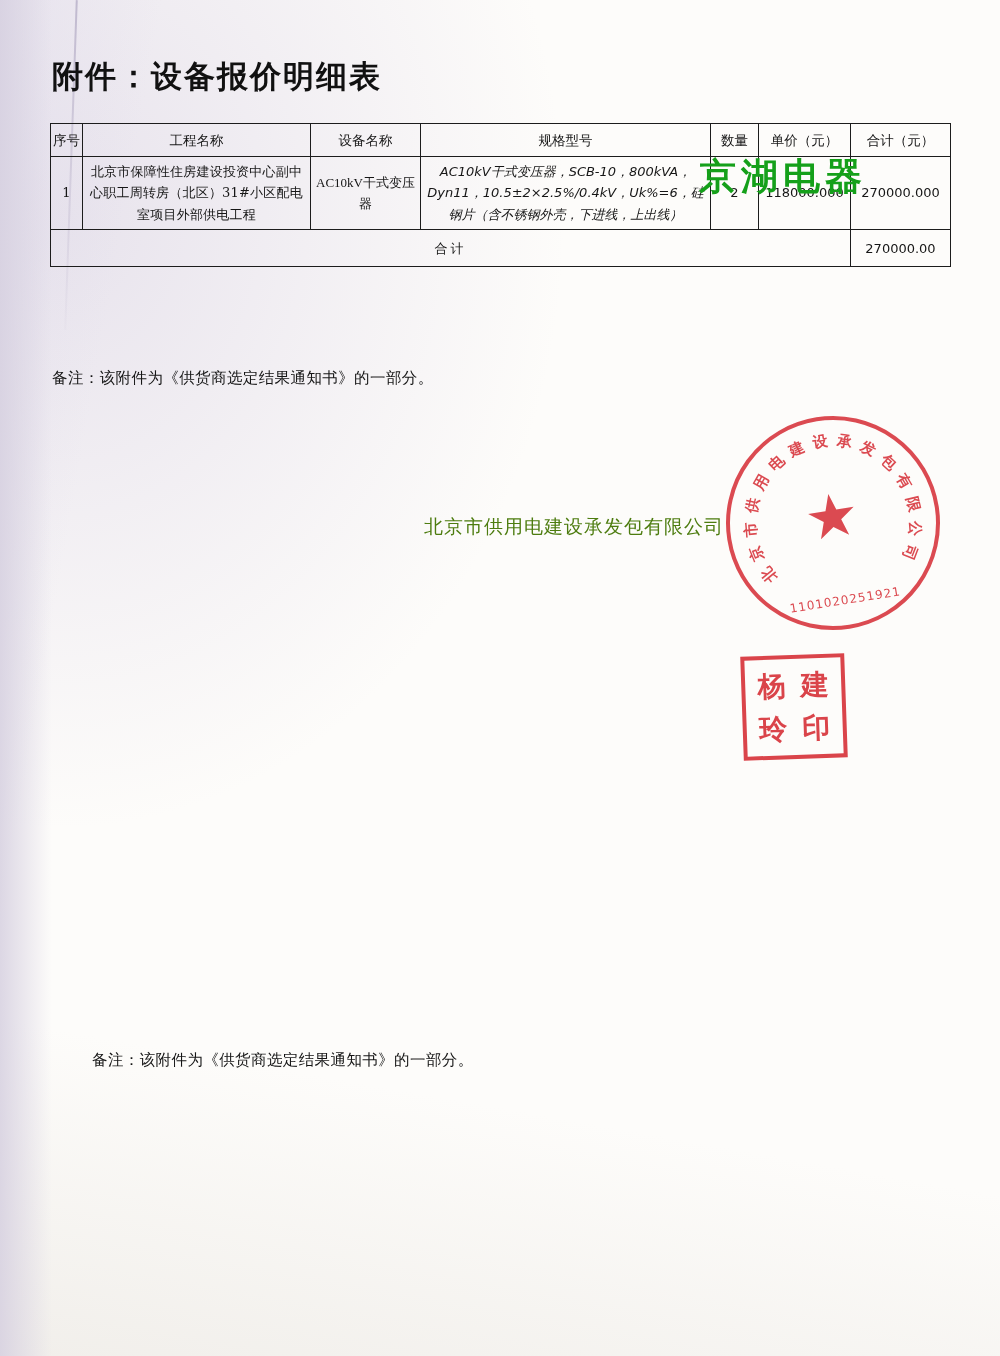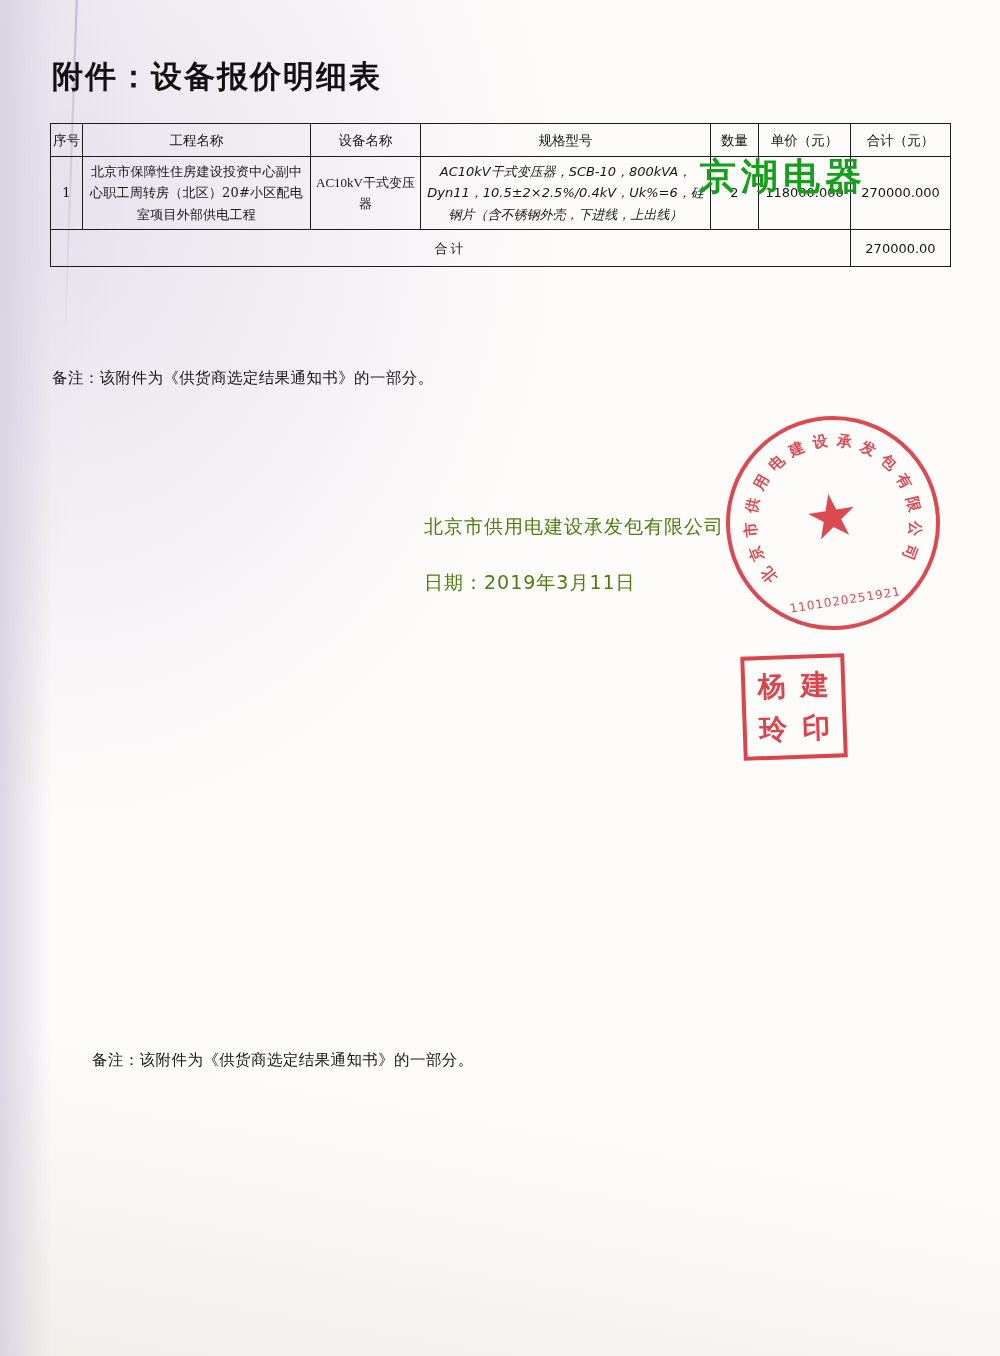--- a/index.html
+++ b/index.html
@@ -266,39 +266,38 @@
         <td>设备名称</td>
         <td>规格型号</td>
         <td>数量</td>
         <td>单价（元）</td>
         <td>合计（元）</td>
       </tr>
     </thead>
     <tbody>
       <tr>
         <td>1</td>
-        <td class="cell-project">北京市保障性住房建设投资中心副中心职工周转房（北区）20#小区配电室项目外部供电工程</td>
+        <td class="cell-project">北京市保障性住房建设投资中心副中心职工周转房（北区）31#小区配电室项目外部供电工程</td>
         <td class="cell-device">AC10kV干式变压器</td>
         <td class="cell-spec">AC10kV干式变压器，SCB-10，800kVA，Dyn11，10.5±2×2.5%/0.4kV，Uk%=6，硅钢片（含不锈钢外壳，下进线，上出线）</td>
         <td class="cell-num">2</td>
         <td class="cell-num">118000.000</td>
         <td class="cell-num">270000.000</td>
       </tr>
       <tr class="row-sum">
         <td class="sum-label" colspan="6">合计</td>
         <td class="cell-num">270000.00</td>
       </tr>
     </tbody>
   </table>
 
   <div class="note-top">备注：该附件为《供货商选定结果通知书》的一部分。</div>
 
   <div class="sign-block">
     <div>北京市供用电建设承发包有限公司</div>
-    <div>日期：2019年3月11日</div>
   </div>
 
   <div class="note-bottom">备注：该附件为《供货商选定结果通知书》的一部分。</div>
 
   <div class="watermark">京湖电器</div>
 
   <div class="stamp-round">
     <div class="ring-text" id="ring-text">
         <span style="transform: rotate(-210deg) translate(82px) rotate(90deg) translate(-50%, -50%);">北</span>
         <span style="transform: rotate(-192.857deg) translate(82px) rotate(90deg) translate(-50%, -50%);">京</span>

